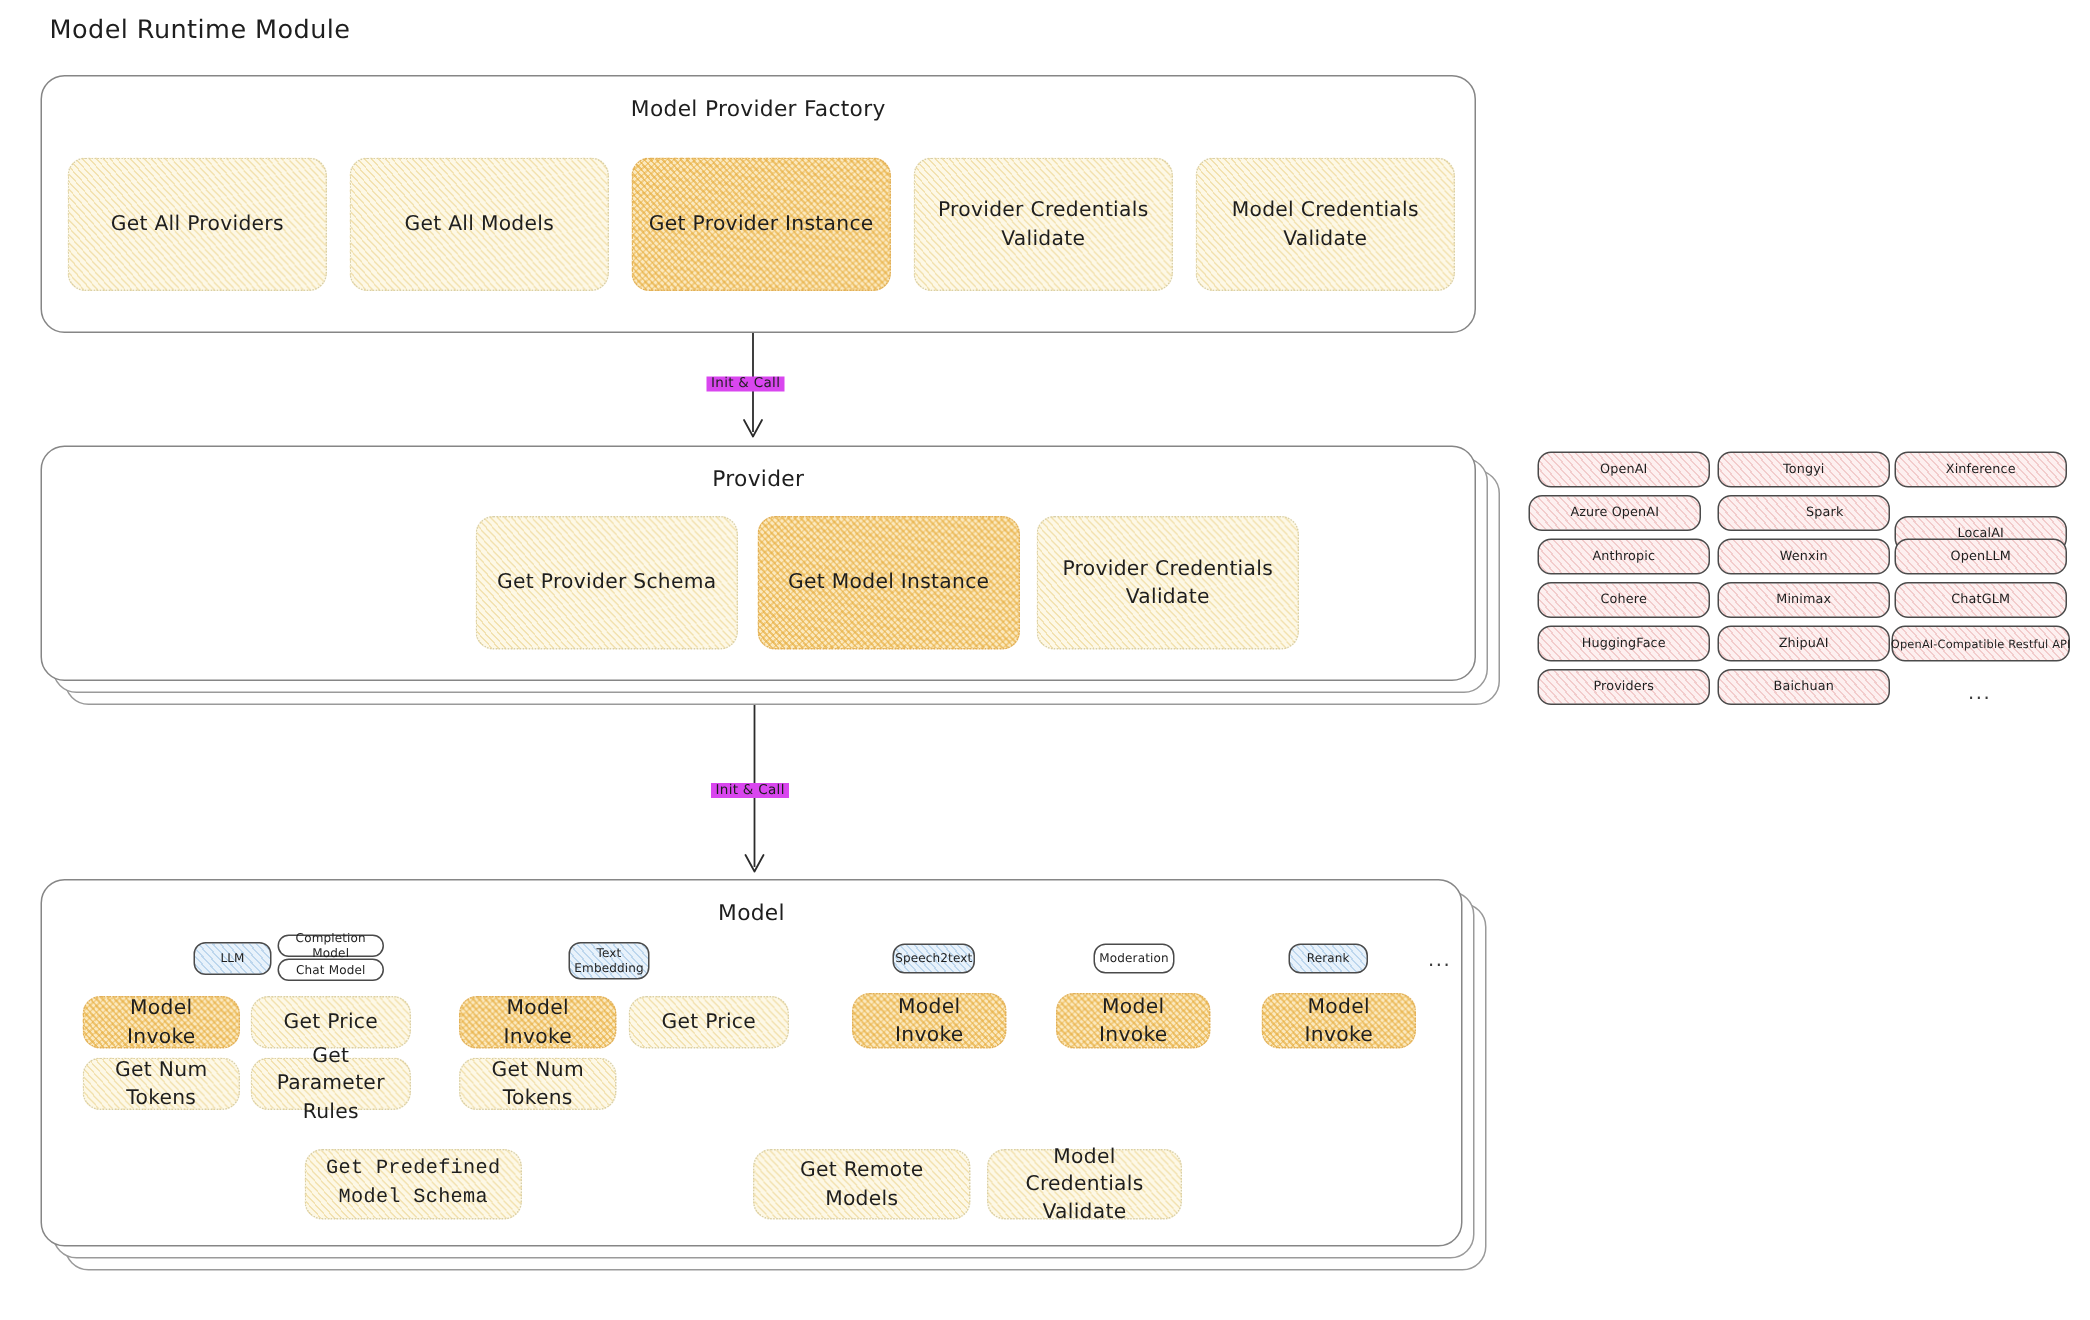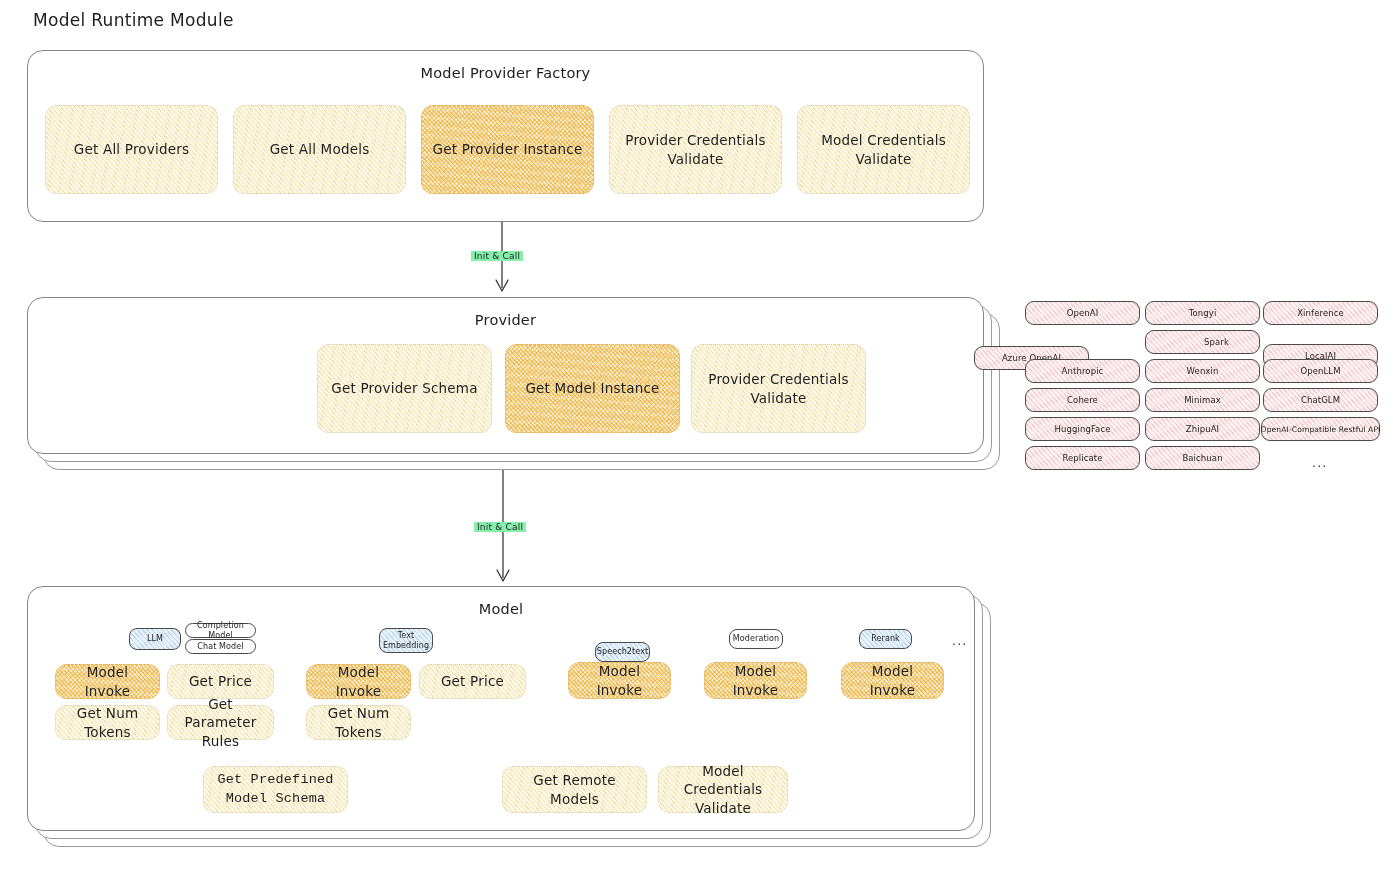--- a/index.html
+++ b/index.html
@@ -157,21 +157,21 @@
     white-space: nowrap;
   }
 
   
   .arrow-label {
     position: absolute;
     font-size: 9px;
     color: #1e1e1e;
     letter-spacing: 0.2px;
     white-space: nowrap;
-    background: #86efac;
+    background: #d946ef;
     padding: 0 3px;
   }
   .ellipsis {
     position: absolute;
     font-size: 13px;
     color: #3a3a3a;
     letter-spacing: 1px;
     line-height: 1;
   }
 </style>
@@ -220,34 +220,34 @@
   <div class="abs node fill-amber" style="left:505px; top:344px; width:175px; height:89px;">
     <span>Get Model Instance</span>
   </div>
   <div class="abs node fill-cream" style="left:691px; top:344px; width:175px; height:89px;">
     <span>Provider Credentials Validate</span>
   </div>
 
   <div class="abs pill fill-pink" style="left:1025px; top:301px; width:115px; height:24px;">
     <span>OpenAI</span>
   </div>
-  <div class="abs pill fill-pink" style="left:974px; top:330px; width:115px; height:24px;margin-top:16px;">
+  <div class="abs pill fill-pink" style="left:1019px; top:330px; width:115px; height:24px;">
     <span>Azure OpenAI</span>
   </div>
   <div class="abs pill fill-pink" style="left:1025px; top:359px; width:115px; height:24px;">
     <span>Anthropic</span>
   </div>
   <div class="abs pill fill-pink" style="left:1025px; top:388px; width:115px; height:24px;">
     <span>Cohere</span>
   </div>
   <div class="abs pill fill-pink" style="left:1025px; top:417px; width:115px; height:24px;">
     <span>HuggingFace</span>
   </div>
   <div class="abs pill fill-pink" style="left:1025px; top:446px; width:115px; height:24px;">
-    <span>Replicate</span>
+    <span>Providers</span>
   </div>
 
   <div class="abs pill fill-pink" style="left:1145px; top:301px; width:115px; height:24px;">
     <span>Tongyi</span>
   </div>
   <div class="abs pill fill-pink" style="left:1145px; top:330px; width:115px; height:24px;padding-left:32px;">
     <span>Spark</span>
   </div>
   <div class="abs pill fill-pink" style="left:1145px; top:359px; width:115px; height:24px;">
     <span>Wenxin</span>
@@ -319,21 +319,21 @@
   <div class="abs node fill-amber" style="left:306px; top:664px; width:105px; height:35px;">
     <span>Model Invoke</span>
   </div>
   <div class="abs node fill-cream" style="left:419px; top:664px; width:107px; height:35px;">
     <span>Get Price</span>
   </div>
   <div class="abs node fill-cream" style="left:306px; top:705px; width:105px; height:35px;">
     <span>Get Num Tokens</span>
   </div>
 
-  <div class="abs tag fill-blue" style="left:595px; top:642px; width:55px; height:20px;">
+  <div class="abs tag fill-blue" style="left:595px; top:629px; width:55px; height:20px;">
     <span>Speech2text</span>
   </div>
   <div class="abs node fill-amber" style="left:568px; top:662px; width:103px; height:37px;">
     <span>Model Invoke</span>
   </div>
 
   <div class="abs tag fill-white" style="left:729px; top:629px; width:54px; height:20px;">
     <span>Moderation</span>
   </div>
   <div class="abs node fill-amber" style="left:704px; top:662px; width:103px; height:37px;">
@@ -345,20 +345,20 @@
   </div>
   <div class="abs node fill-amber" style="left:841px; top:662px; width:103px; height:37px;">
     <span>Model Invoke</span>
   </div>
 
   <div class="ellipsis" style="left:952px; top:634px;">...</div>
 
   <div class="abs node fill-cream" style="left:203px; top:766px; width:145px; height:47px;font-family:Liberation Mono, monospace;">
     <span>Get Predefined Model Schema</span>
   </div>
-  <div class="abs node fill-cream" style="left:502px; top:766px; width:145px; height:47px;border-radius:11px;">
+  <div class="abs node fill-cream" style="left:502px; top:766px; width:145px; height:47px;">
     <span>Get Remote Models</span>
   </div>
   <div class="abs node fill-cream" style="left:658px; top:766px; width:130px; height:47px;">
     <span>Model Credentials Validate</span>
   </div>
 
 </div>
 
 </body></html>

